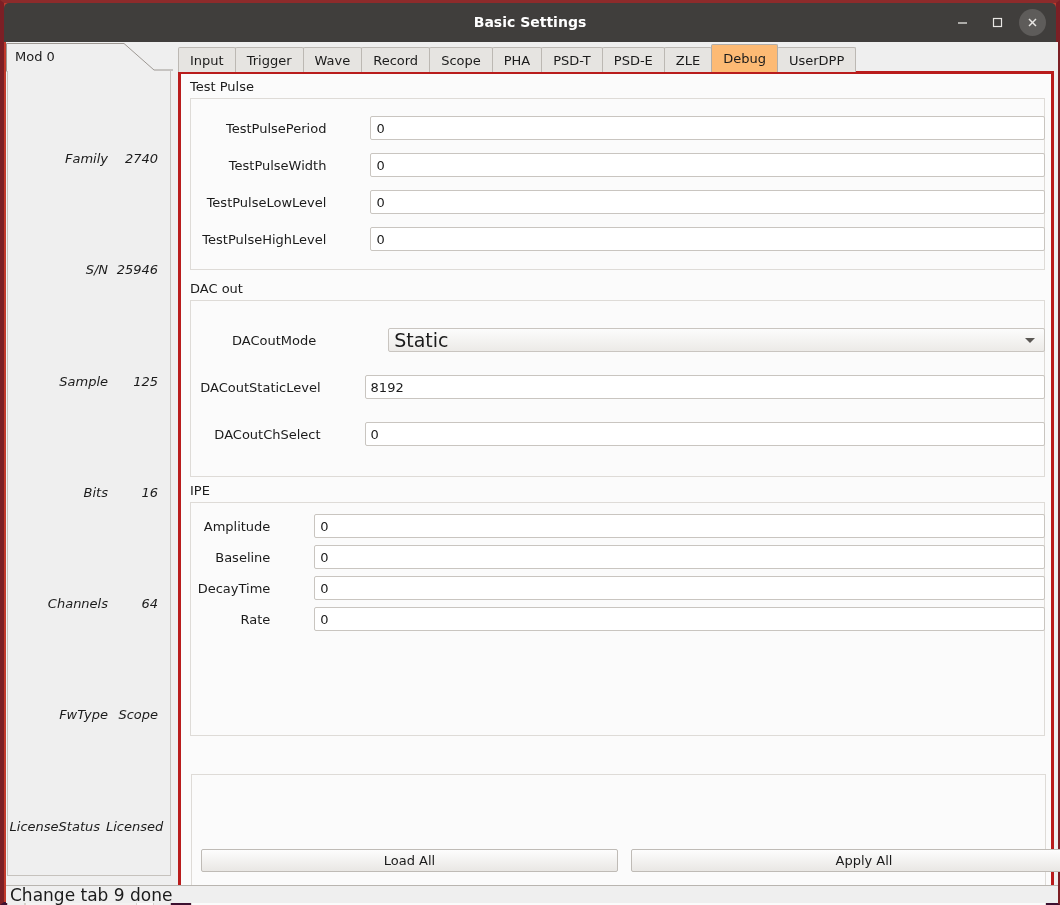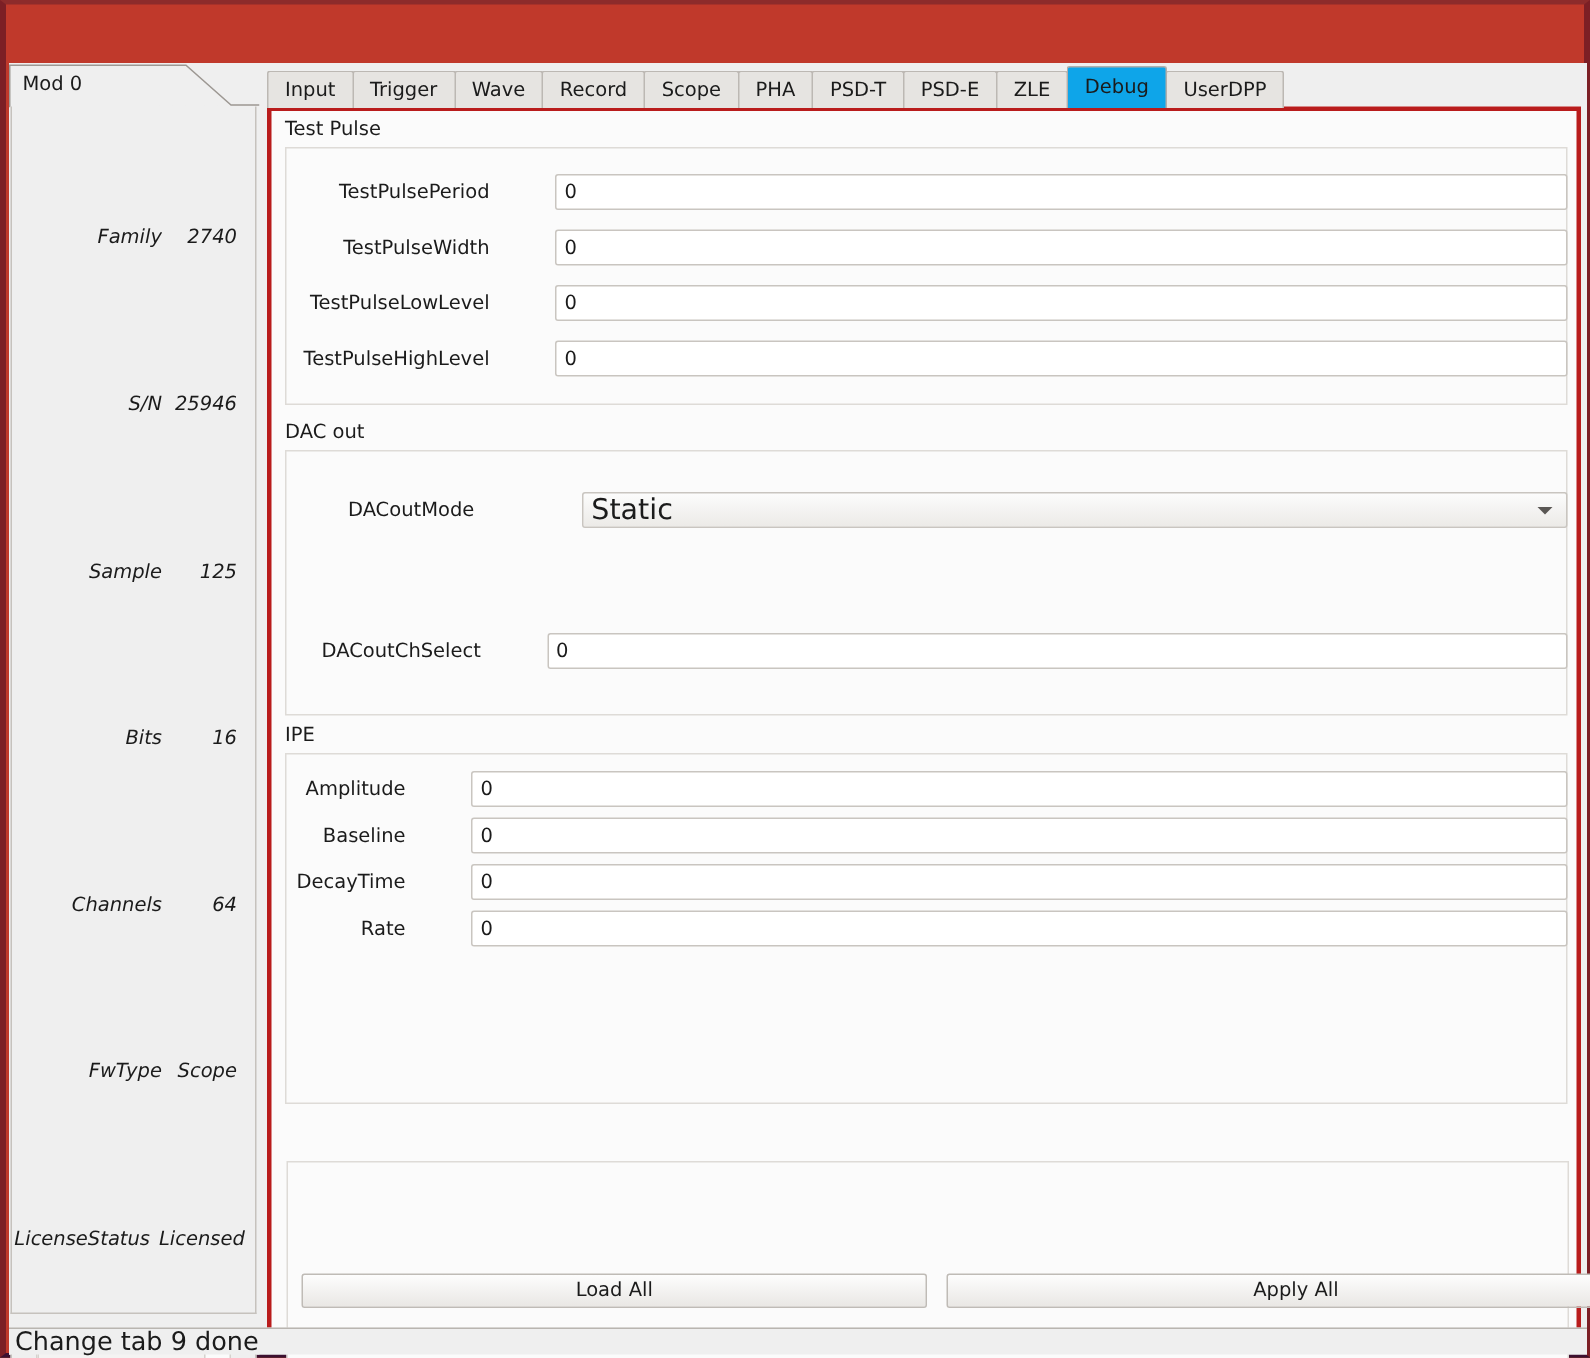--- a/index.html
+++ b/index.html
@@ -199,21 +199,21 @@
     border-bottom: none;
     box-sizing: border-box;
     font-size: 13px;
     color: #1b1b1b;
     border-top-left-radius: 2px;
     border-top-right-radius: 2px;
     cursor: default;
     white-space: nowrap;
   }
   .tab.selected {
-    background: #0ea5e9;
+    background: #fdba74;
     height: 28px;
     line-height: 27px;
     border-color: #b2aeaa;
     position: relative;
     z-index: 4;
   }
   #tabpage {
     position: absolute;
     left: 5px; top: 29px;
     width: 876px;
@@ -334,20 +334,41 @@
     padding-left: 4px;
     font-size: 17px;
     color: #1b1b1b;
   }
 </style>
 </head>
 <body>
 
 <div id="window">
 
+  <div id="titlebar">
+    <div id="titlebar-text">Basic Settings</div>
+    <div class="wincontrols">
+      <div class="winbtn">
+        <svg width="13" height="13" viewBox="0 0 13 13">
+            <line x1="2" y1="7" x2="11" y2="7" stroke="#e8e6e3" stroke-width="1.3"></line>
+          </svg>
+      </div>
+      <div class="winbtn">
+        <svg width="13" height="13" viewBox="0 0 13 13">
+            <rect x="2.5" y="2.5" width="8" height="8" fill="none" stroke="#e8e6e3" stroke-width="1.2"></rect>
+          </svg>
+      </div>
+      <div class="winbtn close">
+        <svg width="13" height="13" viewBox="0 0 13 13">
+            <line x1="3" y1="3" x2="10" y2="10" stroke="#e8e6e3" stroke-width="1.5"></line>
+            <line x1="10" y1="3" x2="3" y2="10" stroke="#e8e6e3" stroke-width="1.5"></line>
+          </svg>
+      </div>
+    </div>
+  </div>
 
   <div id="client">
 
     <div id="modpanel">
 
       <div id="modtab-wrap">
         <svg id="modtab-shape" viewBox="0 0 167 30" preserveAspectRatio="none">
           <path d="M0.5,29.5 L0.5,1.5 L118,1.5 L148,28 L167,28" fill="#efefef" stroke="#9d9893" stroke-width="1"></path>
         </svg>
         <div id="modtab-label">Mod 0</div>
@@ -442,20 +463,24 @@
         <div class="gtitle" style="left:9px; top:207px;">DAC out</div>
         <div class="gframe" style="left:9px; top:226px; width:855px; height:177px;"></div>
 
         <div class="frow" style="left:14px; top:254px; width:850px;">
           <span class="flabel" style="width:134px">DACoutMode</span>
           <span class="combo" style="width:704px">
             <span>Static</span>
             <span class="arrow"></span>
           </span>
         </div>
+        <div class="frow" style="left:14px; top:301px; width:850px;">
+          <span class="flabel" style="width:134px">DACoutStaticLevel</span>
+          <span class="field" style="width:704px">8192</span>
+        </div>
         <div class="frow" style="left:14px; top:348px; width:850px;">
           <span class="flabel" style="width:134px">DACoutChSelect</span>
           <span class="field" style="width:704px">0</span>
         </div>
 
         <div class="gtitle" style="left:9px; top:409px;">IPE</div>
         <div class="gframe" style="left:9px; top:428px; width:855px; height:234px;"></div>
 
         <div class="frow" style="left:14px; top:440px; width:850px;">
           <span class="flabel" style="width:82px">Amplitude</span>

